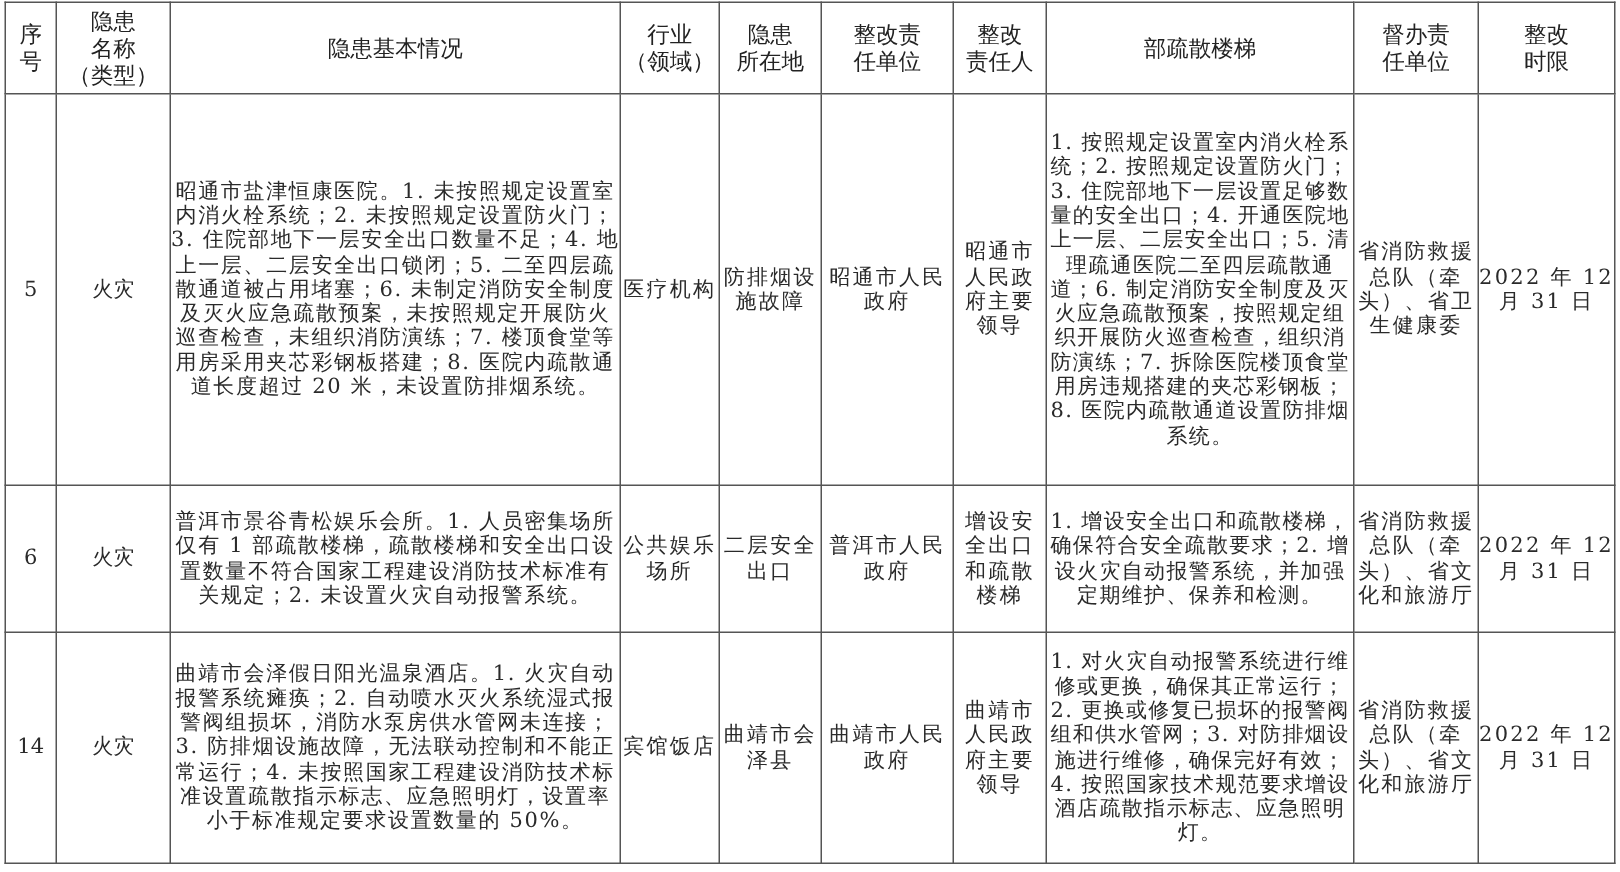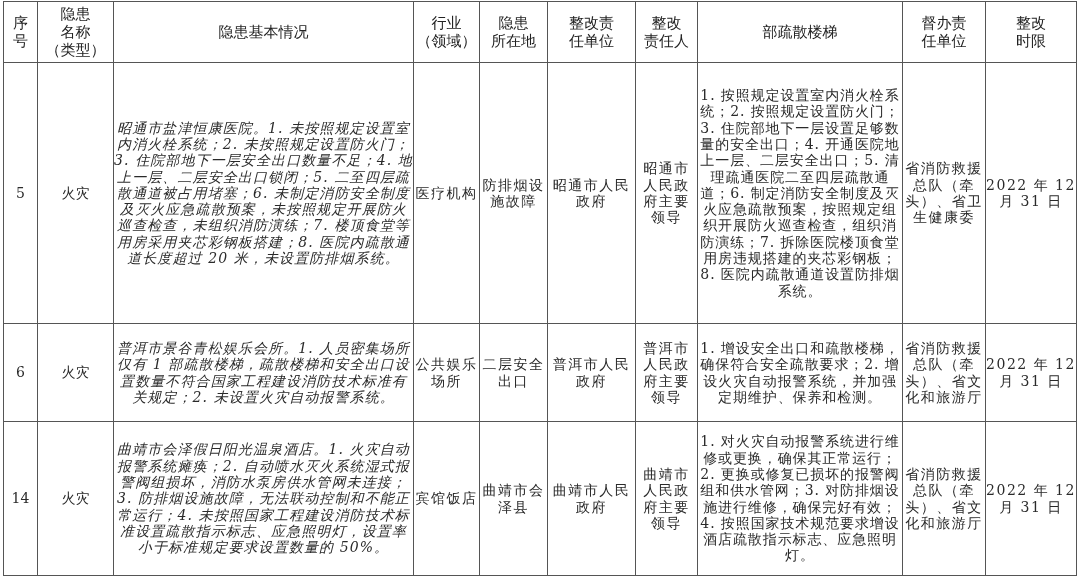--- a/index.html
+++ b/index.html
@@ -15,21 +15,21 @@
     border:1.3px solid #555;
     padding:0; text-align:center; vertical-align:middle;
     font-weight:normal;
   }
   thead th {
     font-family:"DejaVu Sans","Liberation Sans",sans-serif;
     font-size:15px; line-height:18px; color:#222;
     height:60px;
   }
   tbody td { font-size:14px; line-height:16.3px; }
-  td.left { text-align:left; padding:2px 4px 2px 5px; letter-spacing:1.1px;font-style:italic; }
+  td.left { text-align:left; padding:2px 4px 2px 5px; letter-spacing:1.1px; }
   td.req  { text-align:left; padding:2px 3px 2px 4px; letter-spacing:0.9px; }
   td.narrow { padding:0 4px; letter-spacing:1.5px; }
   .r12 td { height:260px; }
   .r13 td { height:97px; }
   .r14 td { height:153px; }
   .date { letter-spacing:1px; }
 </style>
 </head>
 <body>
 
@@ -102,21 +102,21 @@
       <td class="narrow">省消防救援总队（牵头）、省卫生健康委</td>
       <td class="narrow date">2022 年 12 月 31 日</td>
     </tr>
     <tr class="r13">
       <td>6</td>
       <td>火灾</td>
       <td class="left">普洱市景谷青松娱乐会所。1. 人员密集场所仅有 1 部疏散楼梯，疏散楼梯和安全出口设置数量不符合国家工程建设消防技术标准有关规定；2. 未设置火灾自动报警系统。</td>
       <td class="narrow">公共娱乐场所</td>
       <td class="narrow">二层安全出口</td>
       <td class="narrow">普洱市人民政府</td>
-      <td class="narrow">普洱市人民政府主要领导</td>
+      <td class="narrow">增设安全出口和疏散楼梯</td>
       <td class="req">1. 增设安全出口和疏散楼梯，确保符合安全疏散要求；2. 增设火灾自动报警系统，并加强定期维护、保养和检测。</td>
       <td class="narrow">省消防救援总队（牵头）、省文化和旅游厅</td>
       <td class="narrow date">2022 年 12 月 31 日</td>
     </tr>
     <tr class="r14">
       <td>14</td>
       <td>火灾</td>
       <td class="left">曲靖市会泽假日阳光温泉酒店。1. 火灾自动报警系统瘫痪；2. 自动喷水灭火系统湿式报警阀组损坏，消防水泵房供水管网未连接；3. 防排烟设施故障，无法联动控制和不能正常运行；4. 未按照国家工程建设消防技术标准设置疏散指示标志、应急照明灯，设置率小于标准规定要求设置数量的 50%。</td>
       <td class="narrow">宾馆饭店</td>
       <td class="narrow">曲靖市会泽县</td>

